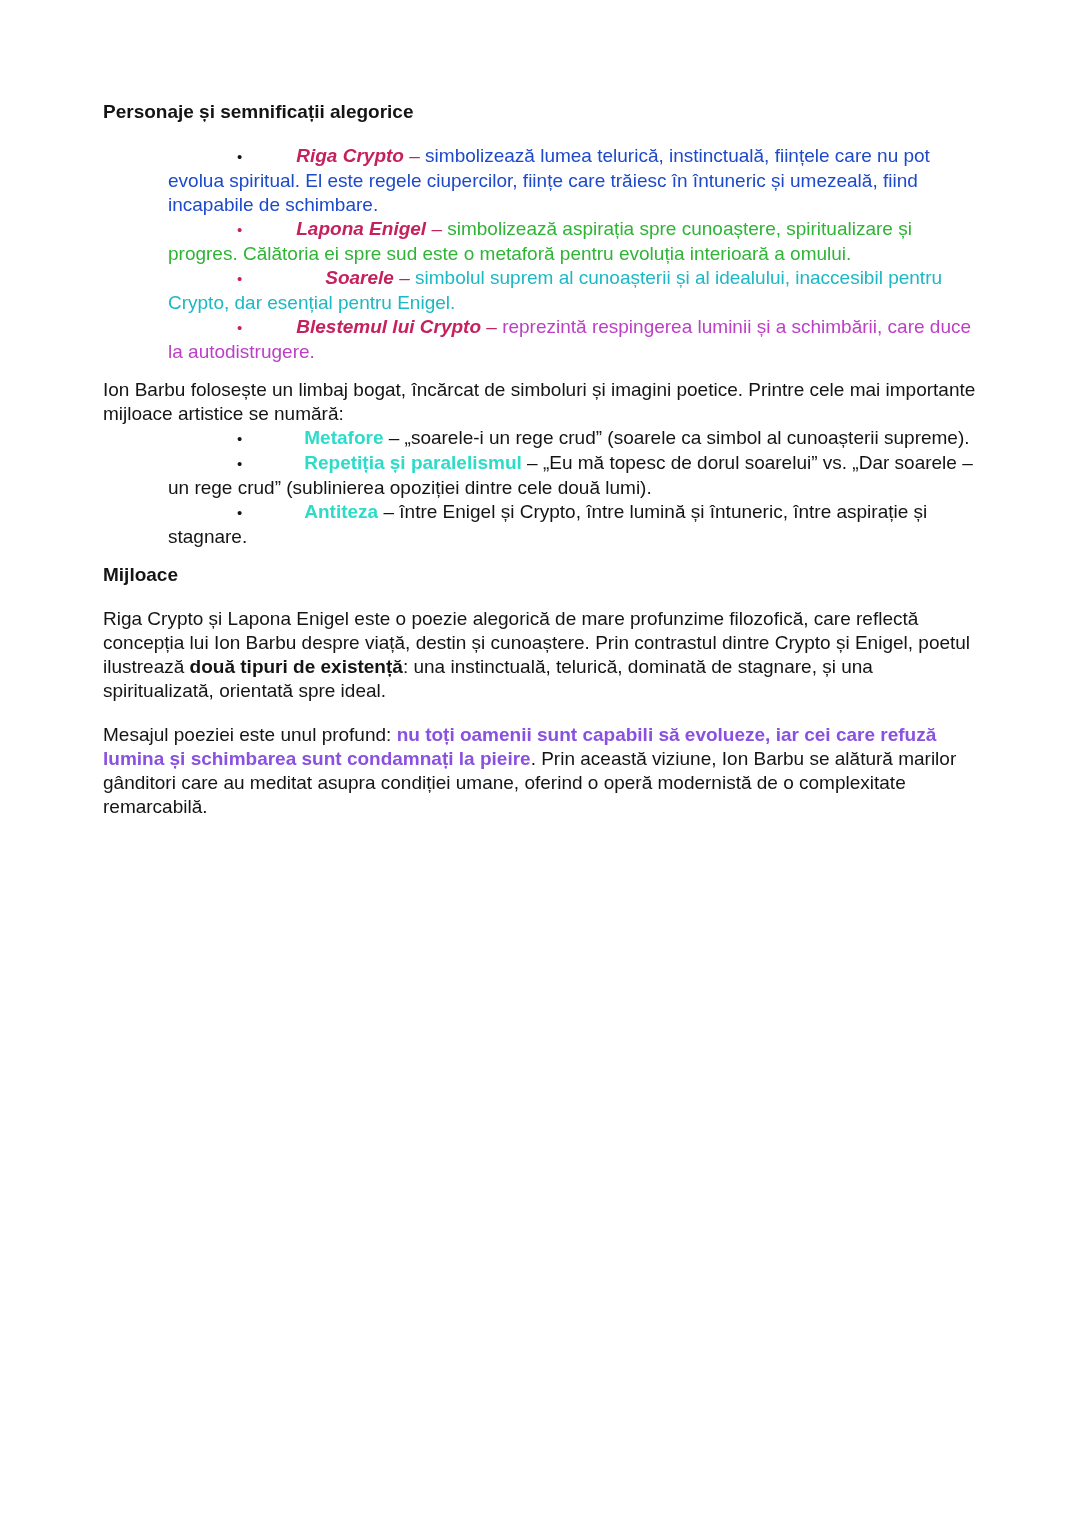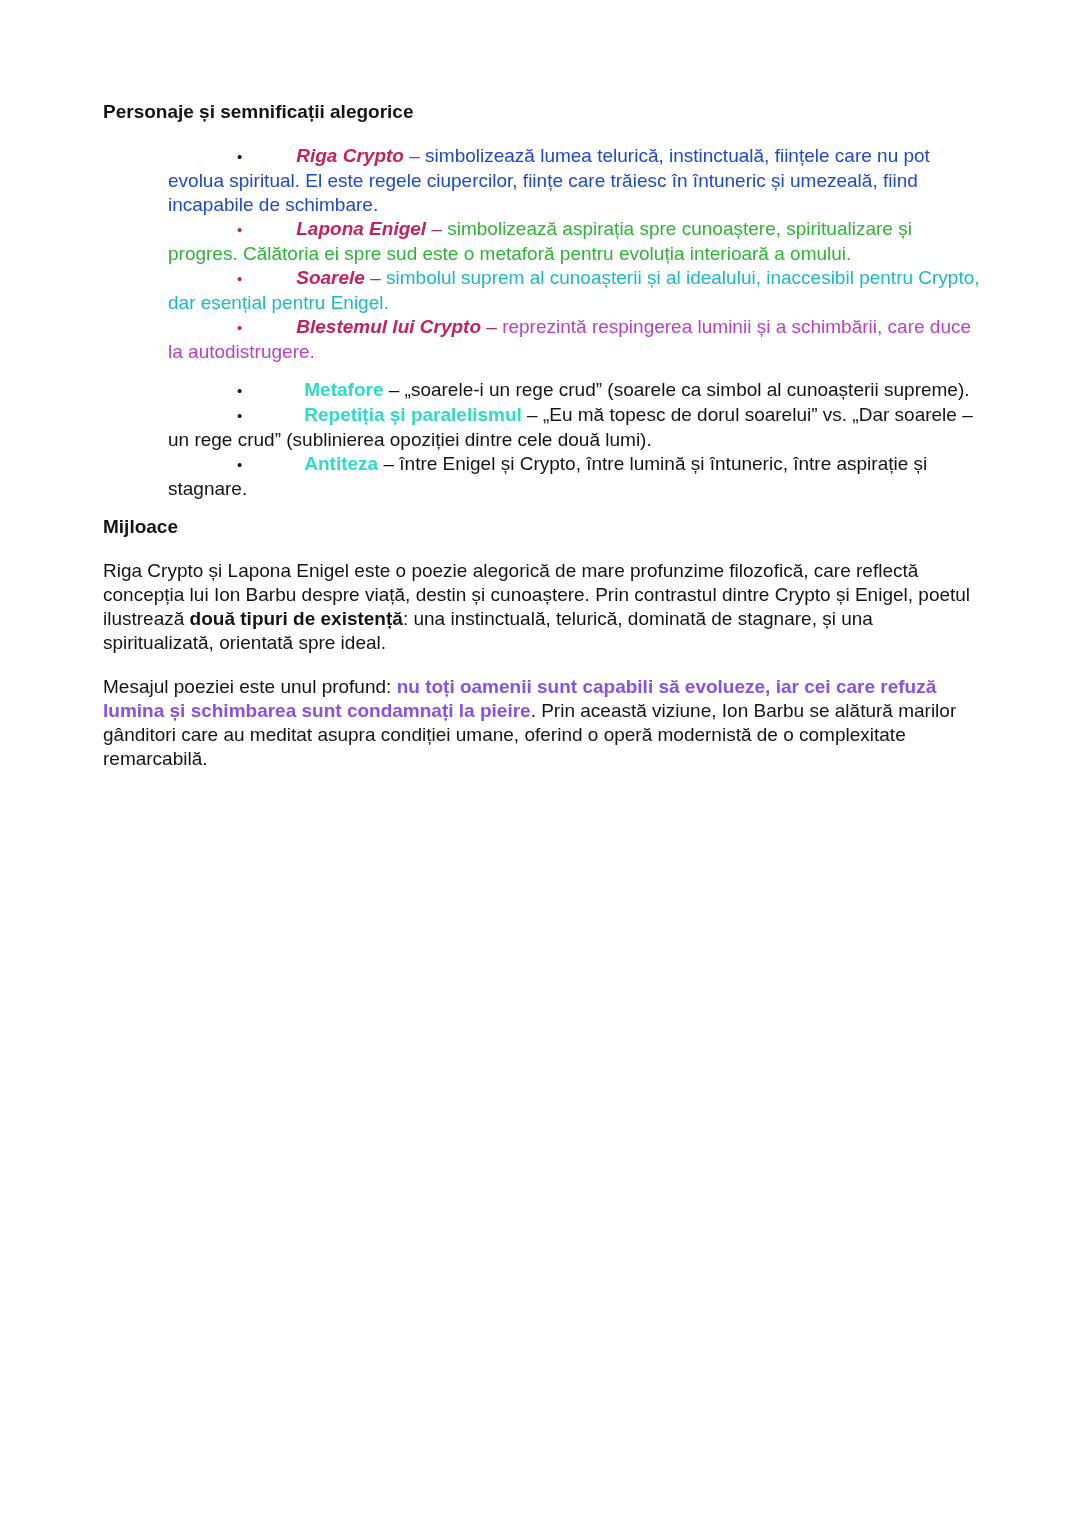--- a/index.html
+++ b/index.html
@@ -47,26 +47,27 @@
 </head>
 <body>
 
 <main class="doc">
 
   <section>
     <h2 class="heading">Personaje și semnificații alegorice</h2>
     <div class="bullet-group">
       <p class="bullet"><span class="dot" style="color: rgb(20, 20, 20);">•</span><span class="tab"></span><span class="term-s1" style="color: rgb(197, 33, 93);">Riga Crypto</span><span style="color: rgb(197, 33, 93);"> – </span><span style="color: rgb(29, 73, 203);">simbolizează lumea telurică, instinctuală, ființele care nu pot evolua spiritual. El este regele ciupercilor, ființe care trăiesc în întuneric și umezeală, fiind incapabile de schimbare.</span></p>
       <p class="bullet"><span class="dot" style="color: rgb(197, 33, 93);">•</span><span class="tab"></span><span class="term-s1" style="color: rgb(197, 33, 93);">Lapona Enigel</span><span style="color: rgb(197, 33, 93);"> – </span><span style="color: rgb(47, 180, 54);">simbolizează aspirația spre cunoaștere, spiritualizare și progres. Călătoria ei spre sud este o metaforă pentru evoluția interioară a omului.</span></p>
-      <p class="bullet"><span class="dot" style="color: rgb(197, 33, 93);">•</span><span class="tab"></span><span class="term-s1" style="color: rgb(197, 33, 93);">Soarele</span><span style="color: rgb(197, 33, 93);"> – </span><span style="color: rgb(28, 184, 196);">simbolul suprem al cunoașterii și al idealului, inaccesibil pentru Crypto, dar esențial pentru Enigel.</span></p>
+      <p class="bullet"><span class="dot" style="color: rgb(197, 33, 93);">•</span><span class="tab"></span><span class="term-s1" style="color: rgb(197, 33, 93); margin-left: 29px;">Soarele</span><span style="color: rgb(197, 33, 93);"> – </span><span style="color: rgb(28, 184, 196);">simbolul suprem al cunoașterii și al idealului, inaccesibil pentru Crypto, dar esențial pentru Enigel.</span></p>
       <p class="bullet"><span class="dot" style="color: rgb(197, 33, 93);">•</span><span class="tab"></span><span class="term-s1" style="color: rgb(197, 33, 93);">Blestemul lui Crypto</span><span style="color: rgb(197, 33, 93);"> – </span><span style="color: rgb(188, 64, 198);">reprezintă respingerea luminii și a schimbării, care duce la autodistrugere.</span></p>
     </div>
   </section>
 
   <section>
+    <p class="para intro">Ion Barbu folosește un limbaj bogat, încărcat de simboluri și imagini poetice. Printre cele mai importante mijloace artistice se numără:</p>
     <div class="bullet-group">
       <p class="bullet"><span class="dot" style="color: rgb(20, 20, 20);">•</span><span class="tab"></span><span class="term-s2" style="color: rgb(44, 220, 201);">Metafore</span><span style="color: rgb(20, 20, 20);"> – </span><span style="color: rgb(20, 20, 20);">„soarele-i un rege crud” (soarele ca simbol al cunoașterii supreme).</span></p>
       <p class="bullet"><span class="dot" style="color: rgb(20, 20, 20);">•</span><span class="tab"></span><span class="term-s2" style="color: rgb(44, 220, 201);">Repetiția și paralelismul</span><span style="color: rgb(20, 20, 20);"> – </span><span style="color: rgb(20, 20, 20);">„Eu mă topesc de dorul soarelui” vs. „Dar soarele – un rege crud” (sublinierea opoziției dintre cele două lumi).</span></p>
       <p class="bullet"><span class="dot" style="color: rgb(20, 20, 20);">•</span><span class="tab"></span><span class="term-s2" style="color: rgb(44, 220, 201);">Antiteza</span><span style="color: rgb(20, 20, 20);"> – </span><span style="color: rgb(20, 20, 20);">între Enigel și Crypto, între lumină și întuneric, între aspirație și stagnare.</span></p>
     </div>
   </section>
 
   <section>
     <h2 class="heading">Mijloace</h2>
     <p class="para"><span class="italic">Riga Crypto și Lapona Enigel</span><span> este o poezie alegorică de mare profunzime filozofică, care reflectă concepția lui Ion Barbu despre viață, destin și cunoaștere. Prin contrastul dintre Crypto și Enigel, poetul ilustrează </span><span class="bold">două tipuri de existență</span><span>: una instinctuală, telurică, dominată de stagnare, și una spiritualizată, orientată spre ideal.</span></p>

